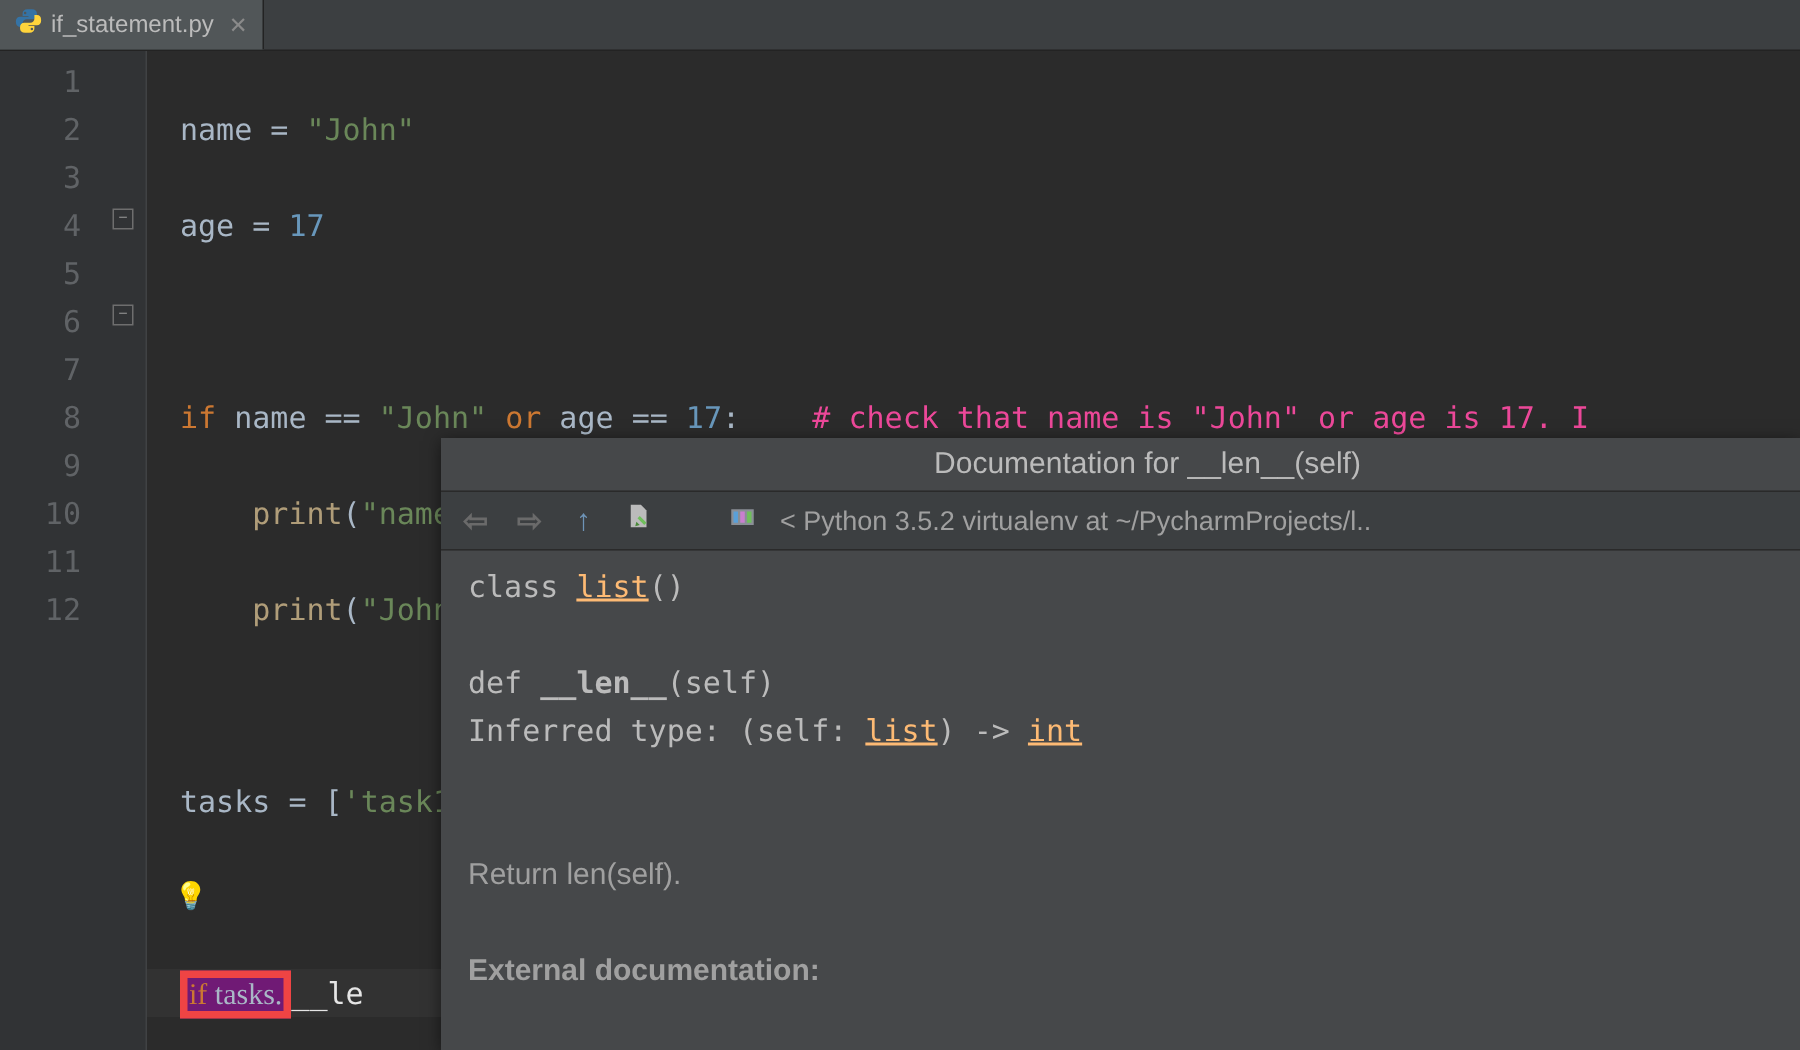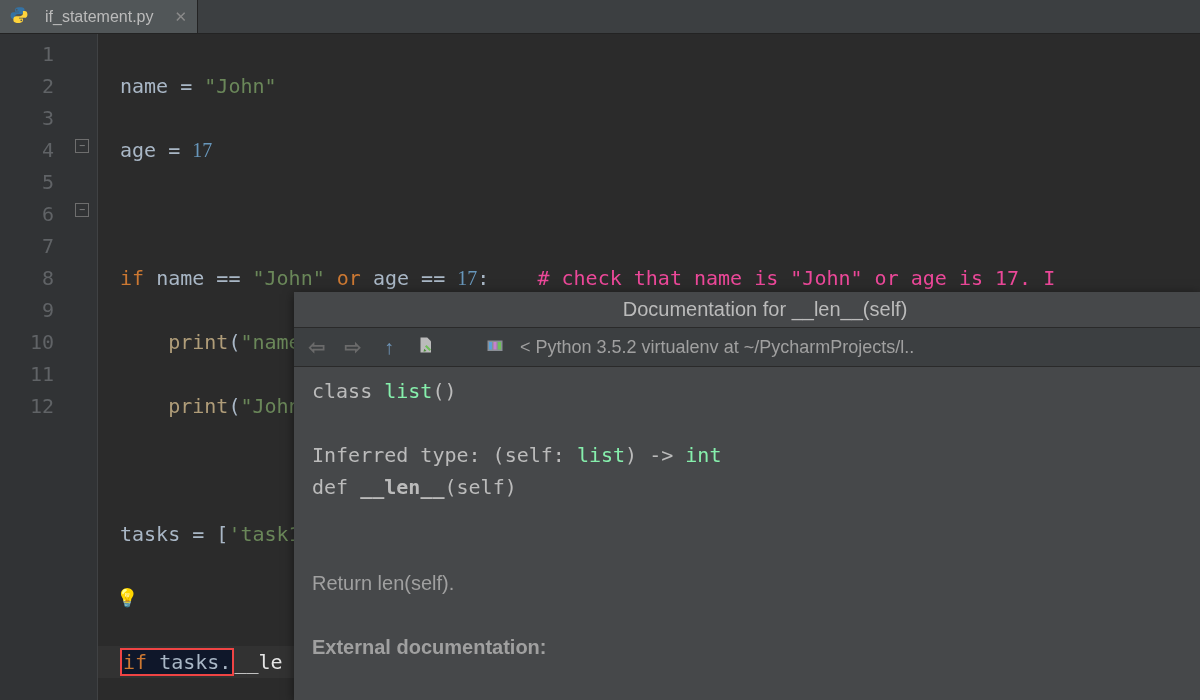--- a/index.html
+++ b/index.html
@@ -17,21 +17,21 @@
     background: #3c3f41;
     height: 34px;
     display: flex;
     align-items: stretch;
     border-bottom: 1px solid #232323;
   }
   .tab {
     display: flex;
     align-items: center;
     padding: 0 10px;
-    gap: 17px;
+    gap: 6px;
     background: #515658;
     border-right: 1px solid #232323;
     font-family: -apple-system, "Segoe UI", sans-serif;
     font-size: 16px;
     color: #bbbbbb;
     cursor: pointer;
   }
   .tab .close { font-size: 15px; color: #8a8a8a; margin-left: 4px;}
   .editor {
     display: flex;
@@ -65,36 +65,37 @@
   }
   .code {
     flex: 1;
     padding: 4px 0 0 22px;
     line-height: 32px;
     white-space: pre;
     position: relative;
   }
   .kw { color: #cc7832; }
   .str { color: #6a8759; }
-  .num { color: #6897bb; font-family: Liberation Serif, serif; }
+  .num { color: #6897bb; }
   .cmt { color: #ec4899; }
   .fn { color: #b09d79; }
   .dunder { color: #e5e5e5; text-align: center; }
   .name { color: #a9b7c6; margin-top: 23px; }
   .highlight-line {
     position:absolute;
     left:-22px; right:0;
     height:32px;
     background:#323232;
     z-index:-1;
   }
   .box-highlight {
-    border:2px solid #ef4444;
+    border:5px solid #ef4444;
     padding:0 1px;
-    background:#0f172a;
+    background:#701a75;
+    font-family:Liberation Serif, serif;
   }
   .bulb {
     position:absolute;
     left:-4px;
     font-size:18px;
   }
 
   
   .doc-popup {
     position: absolute;
@@ -129,21 +130,21 @@
     font-size:18px;
   }
   .doc-toolbar .ic { width:22px;text-align:center;cursor:pointer;color:#6e94b7;font-size:20px;font-weight:bold;}
   .doc-toolbar .dim { color:#6a6a6a; }
   .doc-body {
     padding: 8px 18px;
     font-family: "Menlo","Consolas",monospace;
     line-height: 32px;
     overflow:hidden;
   }
-  .link { color:#86efac; cursor:pointer;margin-top:29px;}
+  .link { color:#fdba74; text-decoration: underline; cursor:pointer;margin-top:29px;}
   .strong { font-weight:bold; }
   .gray { color: #a0a0a0; font-family:-apple-system,sans-serif;}
 </style>
 </head>
 <body>
 
 <div class="tab-bar">
   <div class="tab">
     <span>
       <svg width="18" height="18" viewBox="0 0 32 32">
@@ -211,21 +212,21 @@
           <path fill="#5aa0d8" d="M4 8h4v10H4z"></path>
           <path fill="#c97fcf" d="M10 8h4v10h-4z"></path>
           <path fill="#6fbf5b" d="M16 8h4v10h-4z"></path>
         </svg>
     </span>
     <span class="gray" style="flex:1;white-space:nowrap;overflow:hidden">&lt; Python 3.5.2 virtualenv at ~/PycharmProjects/l..</span>
   </div>
   <div class="doc-body">
 <div><span>class </span><span class="link">list</span><span>()</span></div>
 <div>&nbsp;</div>
+<div><span>def </span><span class="strong">__len__</span><span>(self)</span></div>
 <div><span>Inferred type: (self: </span><span class="link">list</span><span>) -&gt; </span><span class="link">int</span></div>
-<div><span>def </span><span class="strong">__len__</span><span>(self)</span></div>
 <div>&nbsp;</div>
 <div>&nbsp;</div>
 <div class="gray">Return len(self).</div>
 <div>&nbsp;</div>
 <div class="gray strong">External documentation:</div>
   </div>
 </div>
 
 </body></html>

